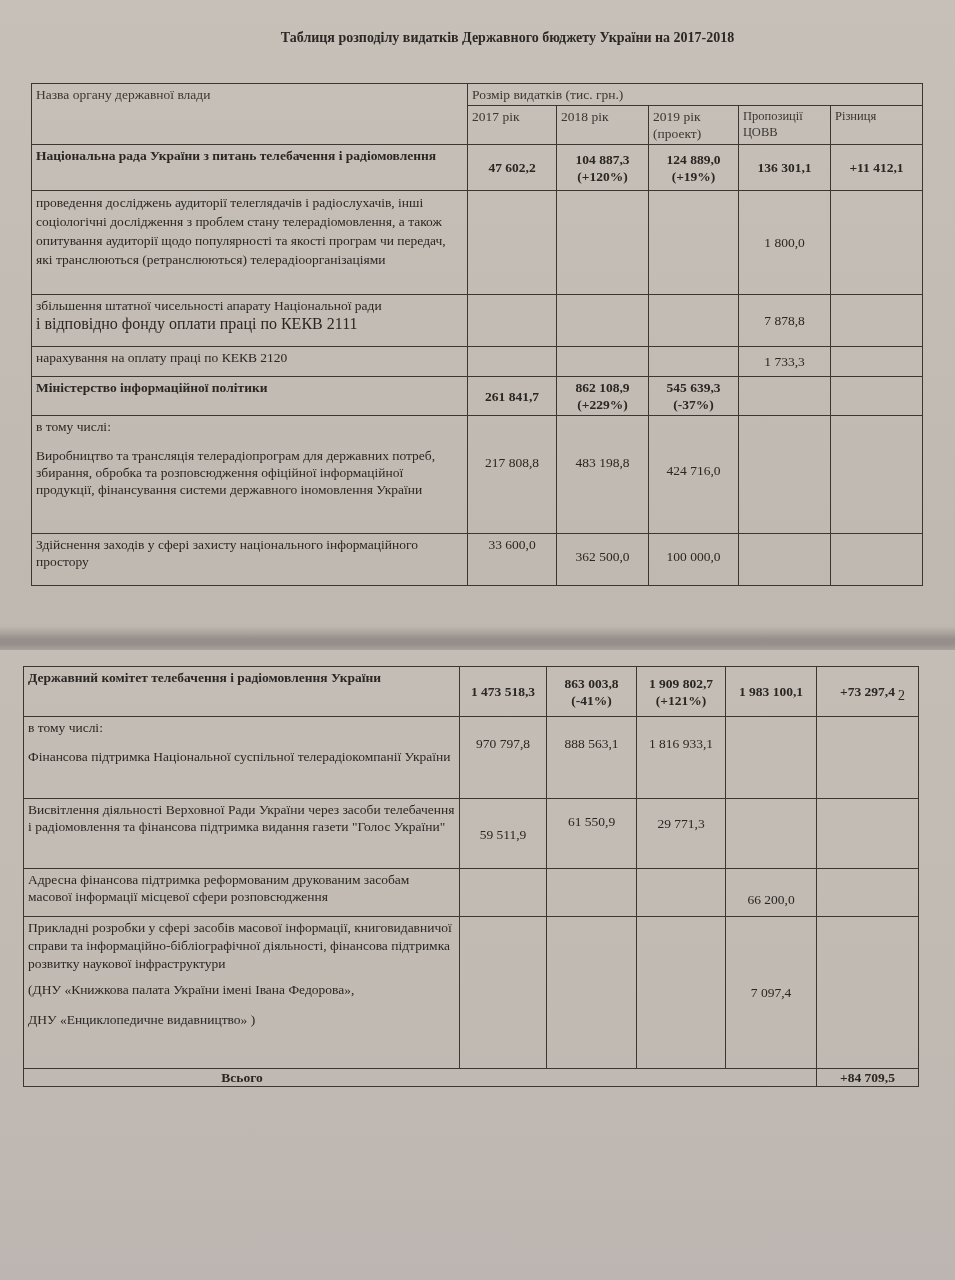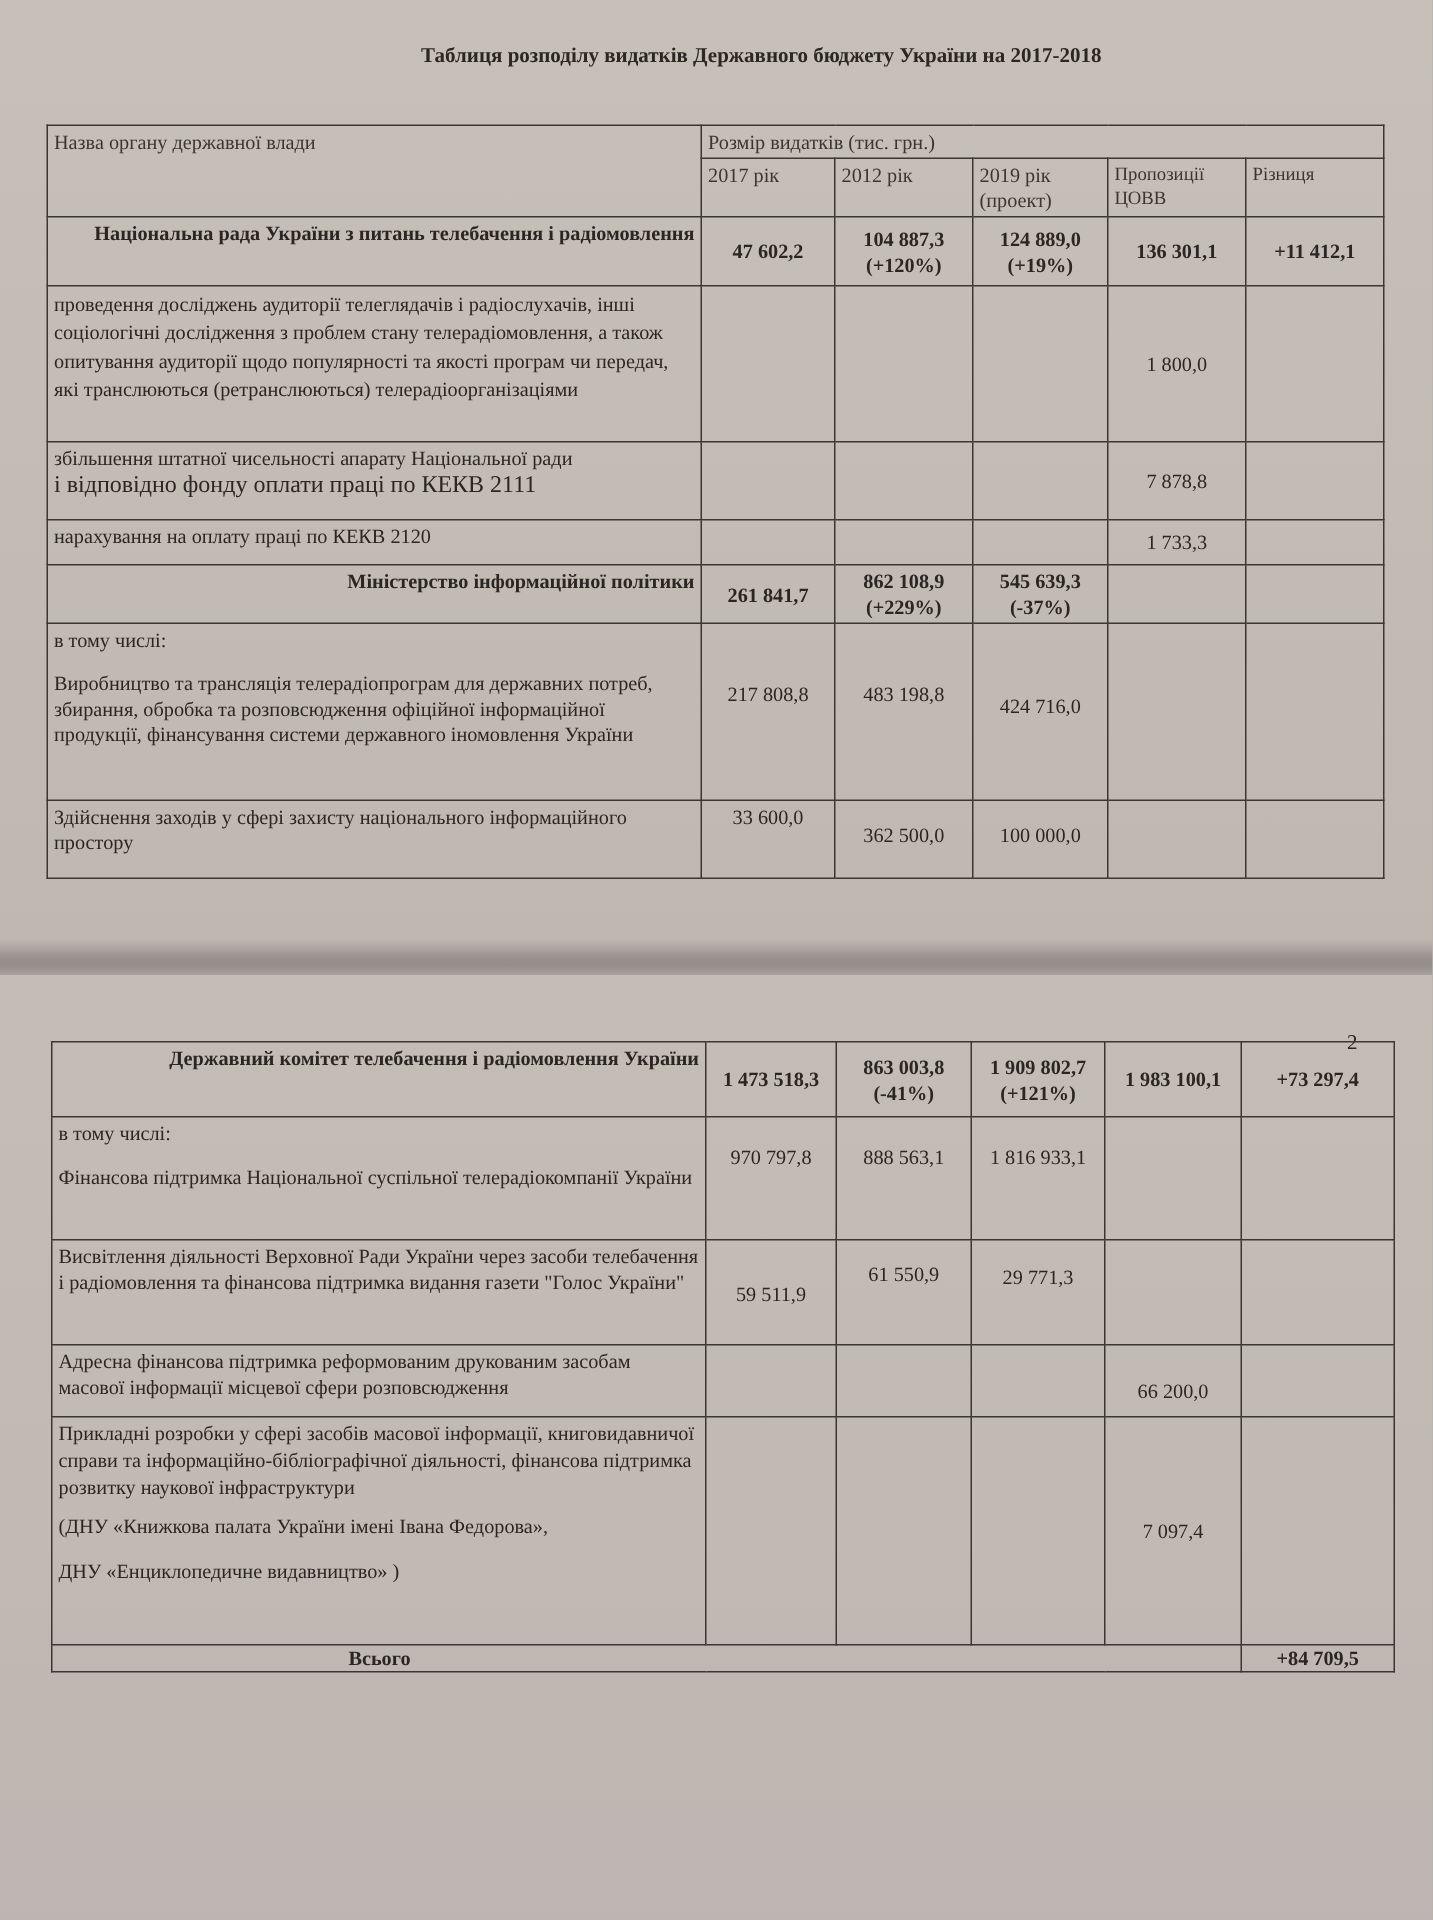--- a/index.html
+++ b/index.html
@@ -24,23 +24,23 @@
     font-weight: bold; font-size: 14px; line-height: 18px; color: #2b2723; margin-left: 14px;
   }
   table.budget {
     position: absolute; border-collapse: collapse; table-layout: fixed;
     font-size: 13.5px; line-height: 17px;
   }
   table.budget td {
     border: 1px solid #3a3632; vertical-align: top; padding: 2px 4px;
   }
   #table1 { left: 31px; top: 83px; width: 891px; }
-  #table2 { left: 23px; top: 694px; width: 895px; margin-left: 11px; }
+  #table2 { left: 23px; top: 666px; width: 895px; }
   .hdr { color: #3a3632; }
-  .bold { font-weight: bold; text-align: right; }
+  .bold { font-weight: bold; }
   .num { text-align: center; }
   .mid { vertical-align: middle !important; }
   .label-cell p { margin: 0; }
   .page-num { position: absolute; left: 898px; top: 688px; font-size: 14px; }
   .gap { height: 12px; }
   .big-line { font-size: 16px; line-height: 20px; }
 </style>
 </head>
 <body>
 
@@ -58,21 +58,21 @@
         <col style="width:92px">
         <col style="width:92px">
     </colgroup>
     <tbody>
         <tr style="height:18px">
       <td rowspan="2" class="hdr">Назва органу державної влади</td>
       <td colspan="5" class="hdr">Розмір видатків (тис. грн.)</td>
     </tr>
     <tr style="height:36px">
       <td class="hdr">2017 рік</td>
-      <td class="hdr">2012 рік</td>
+      <td class="hdr">2018 рік</td>
       <td class="hdr">
         <div>2019 рік</div>
         <div>(проект)</div>
       </td>
       <td class="hdr" style="font-size:12.5px;line-height:16px">
         <div>Пропозиції</div>
         <div>ЦОВВ</div>
       </td>
       <td class="hdr" style="font-size:12.5px">Різниця</td>
     </tr>

